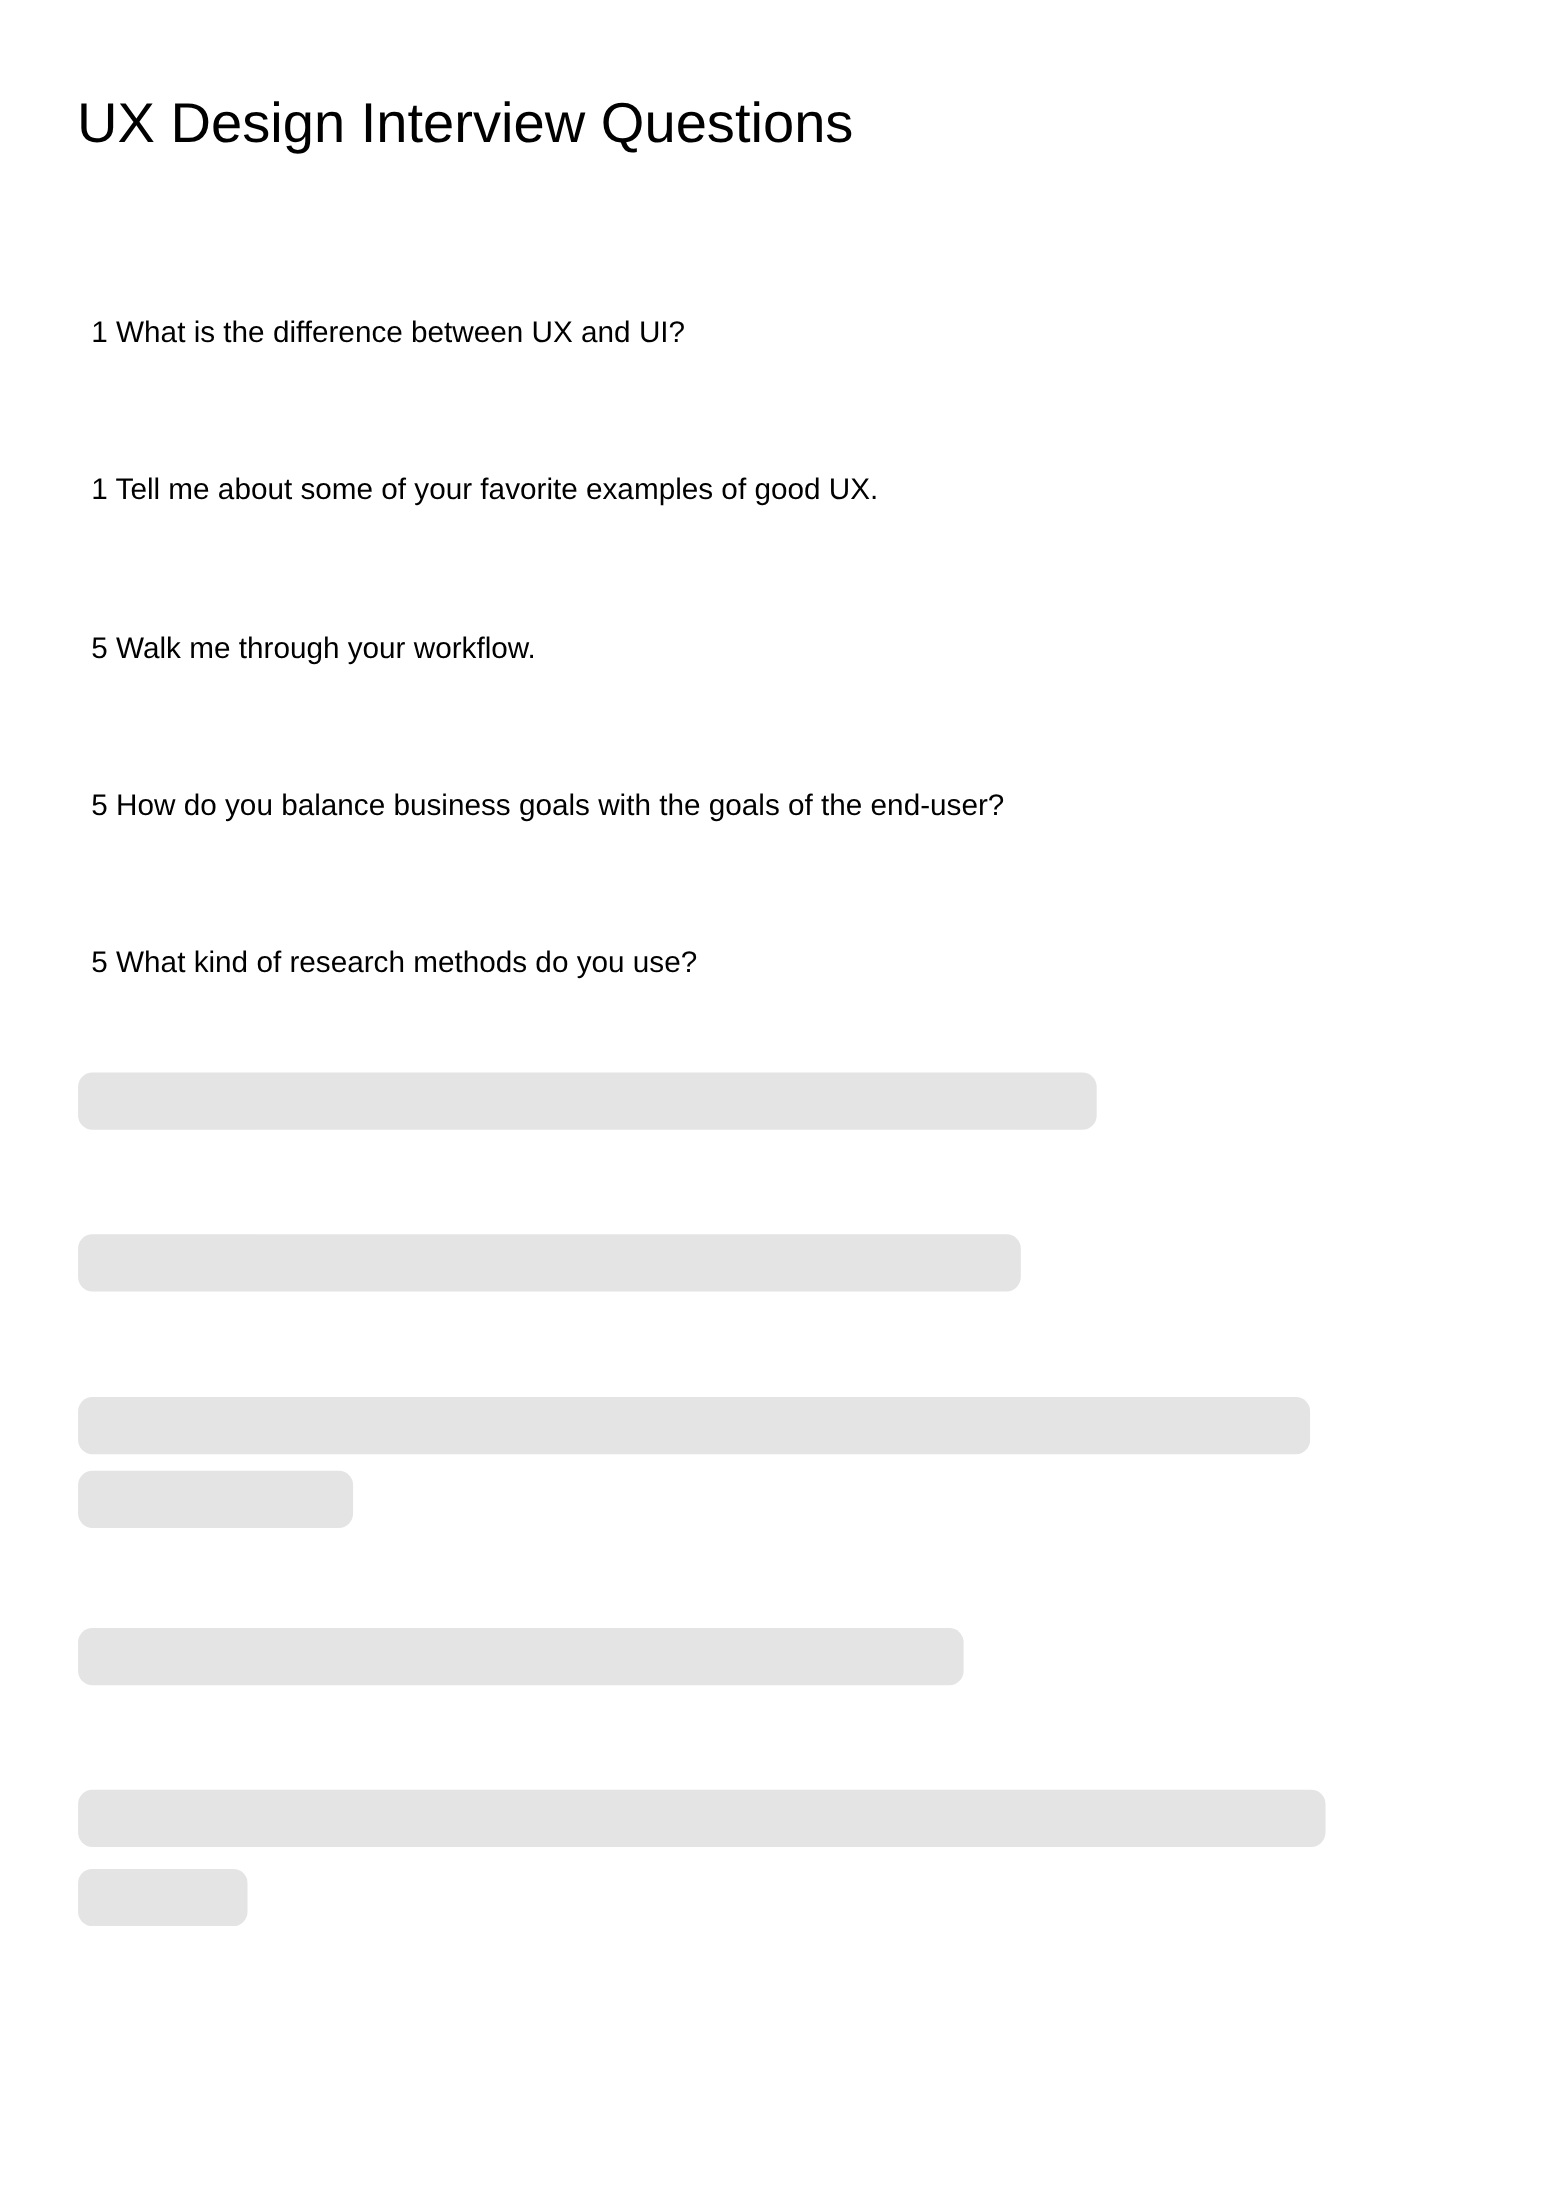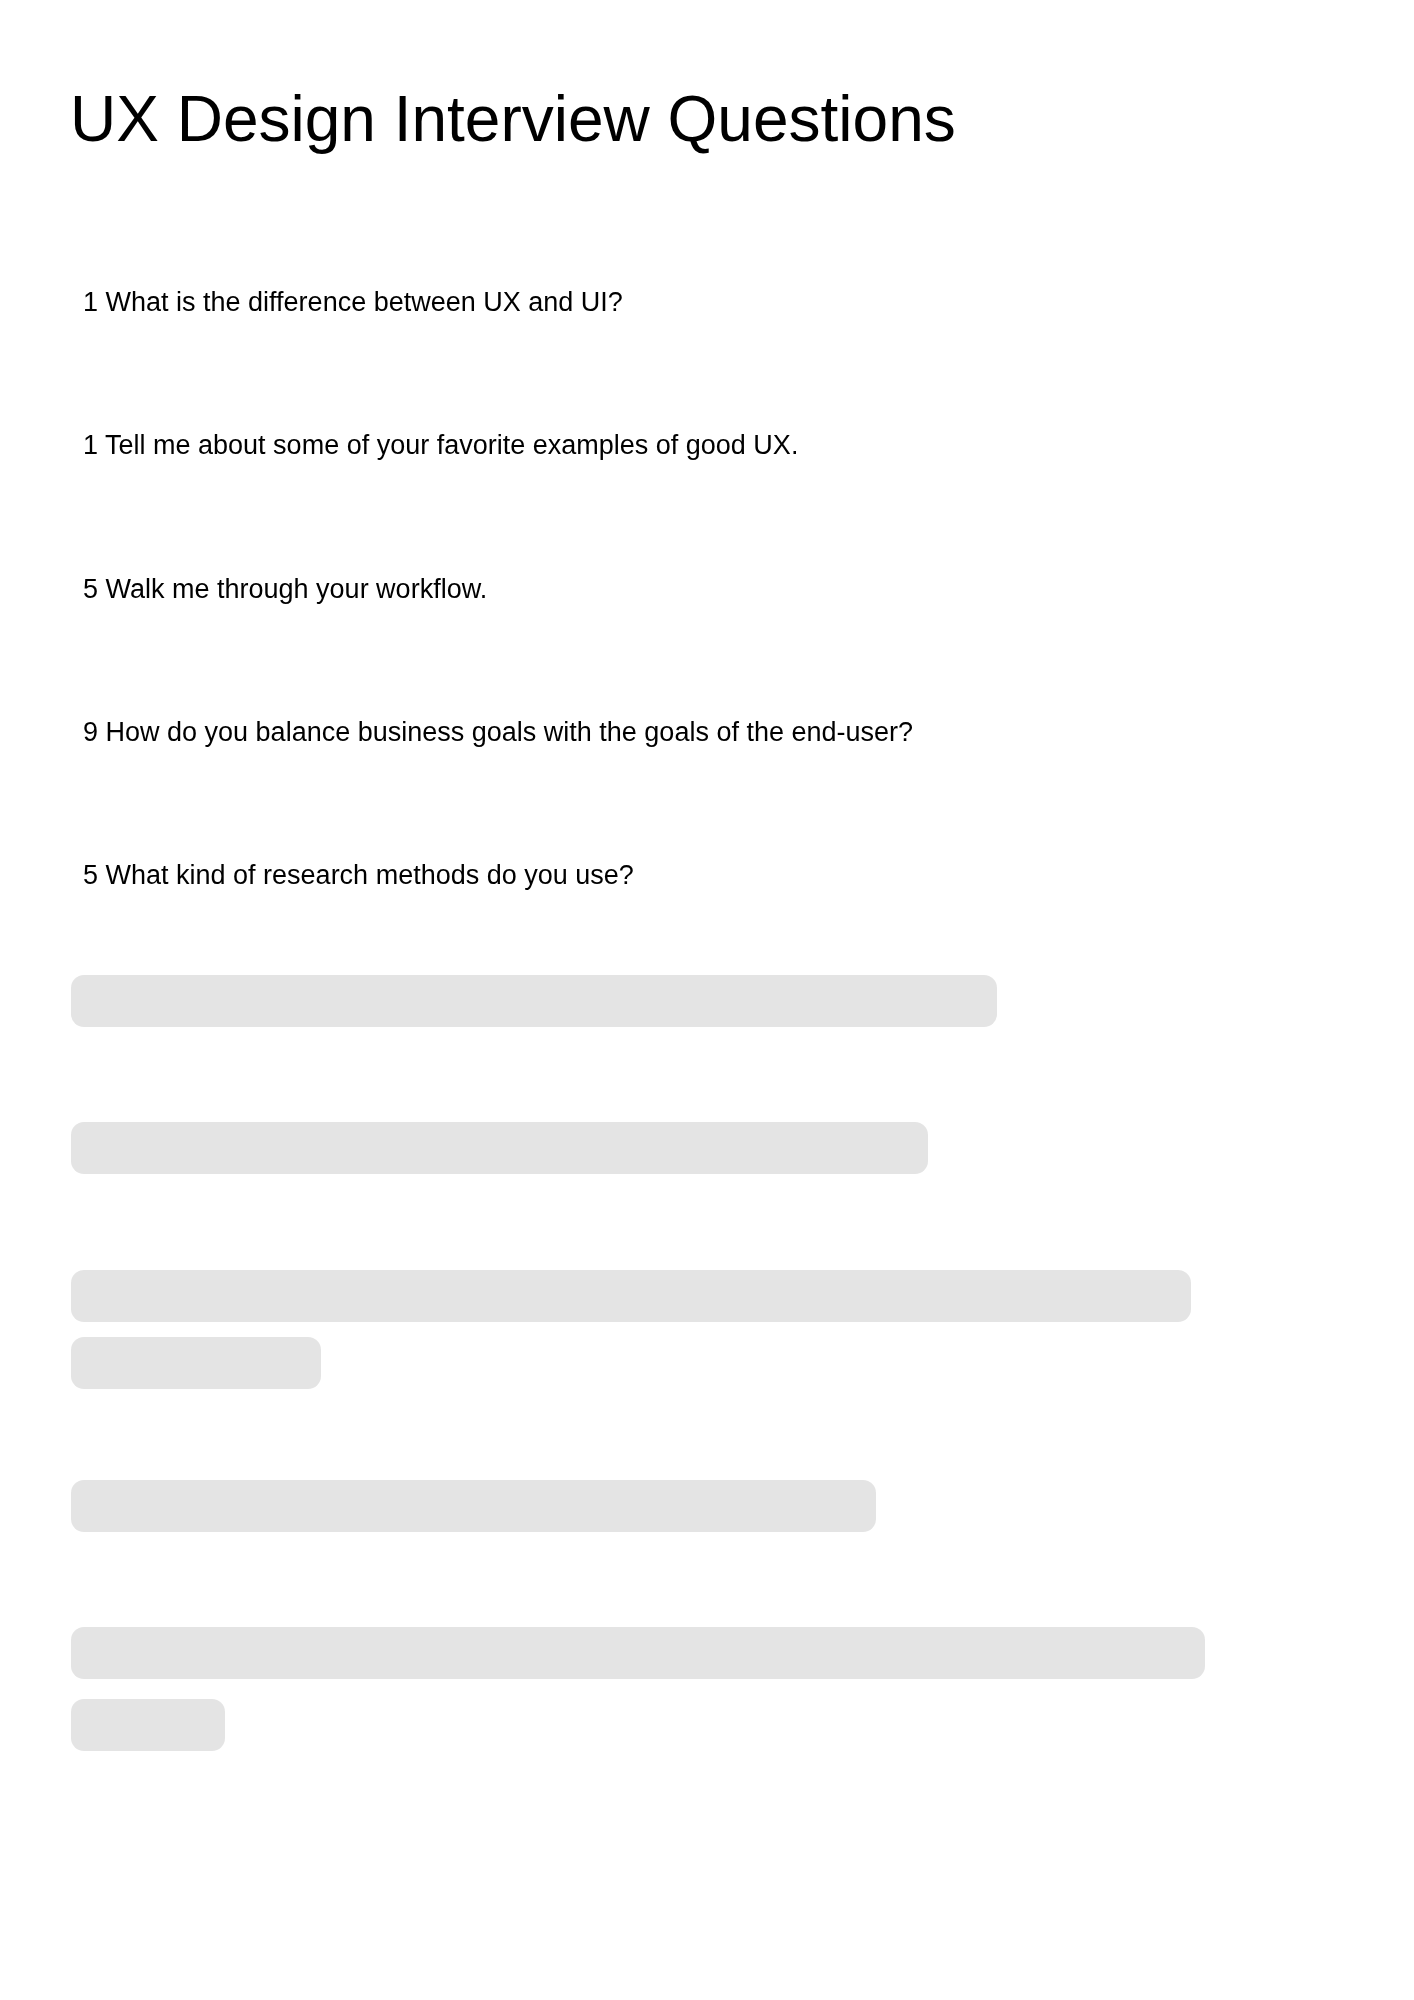--- a/index.html
+++ b/index.html
@@ -13,21 +13,21 @@
       position: relative;
       overflow: hidden;
       font-family: "Liberation Sans", sans-serif;
       color: #000000;
     }
     .page-title {
       position: absolute;
       left: 70px;
       top: 83px;
       margin: 0;
-      font-size: 64px;
+      font-size: 51px;
       font-weight: normal;
       line-height: 1.15;
       letter-spacing: 0px;
       white-space: nowrap;
     }
     .question {
       position: absolute;
       left: 71px;
       margin: 12px;
       font-size: 27px;
@@ -44,21 +44,21 @@
     }
   </style>
 </head>
 <body>
 
 <h1 class="page-title">UX Design Interview Questions</h1>
 
 <p class="question" style="top:274px;">1 What is the difference between UX and UI?</p>
 <p class="question" style="top:417px;">1 Tell me about some of your favorite examples of good UX.</p>
 <p class="question" style="top:561px;">5 Walk me through your workflow.</p>
-<p class="question" style="top:704px;">9 How do you balance business goals with the goals of the end-user?</p>
+<p class="question" style="top:704px;">5 How do you balance business goals with the goals of the end-user?</p>
 <p class="question" style="top:847px;">5 What kind of research methods do you use?</p>
 
 <div class="answer-bar" style="top:975px; width:926px;"></div>
 
 <div class="answer-bar" style="top:1122px; width:857px;"></div>
 
 <div class="answer-bar" style="top:1270px; width:1120px;"></div>
 <div class="answer-bar" style="top:1337px; width:250px;"></div>
 
 <div class="answer-bar" style="top:1480px; width:805px;"></div>

